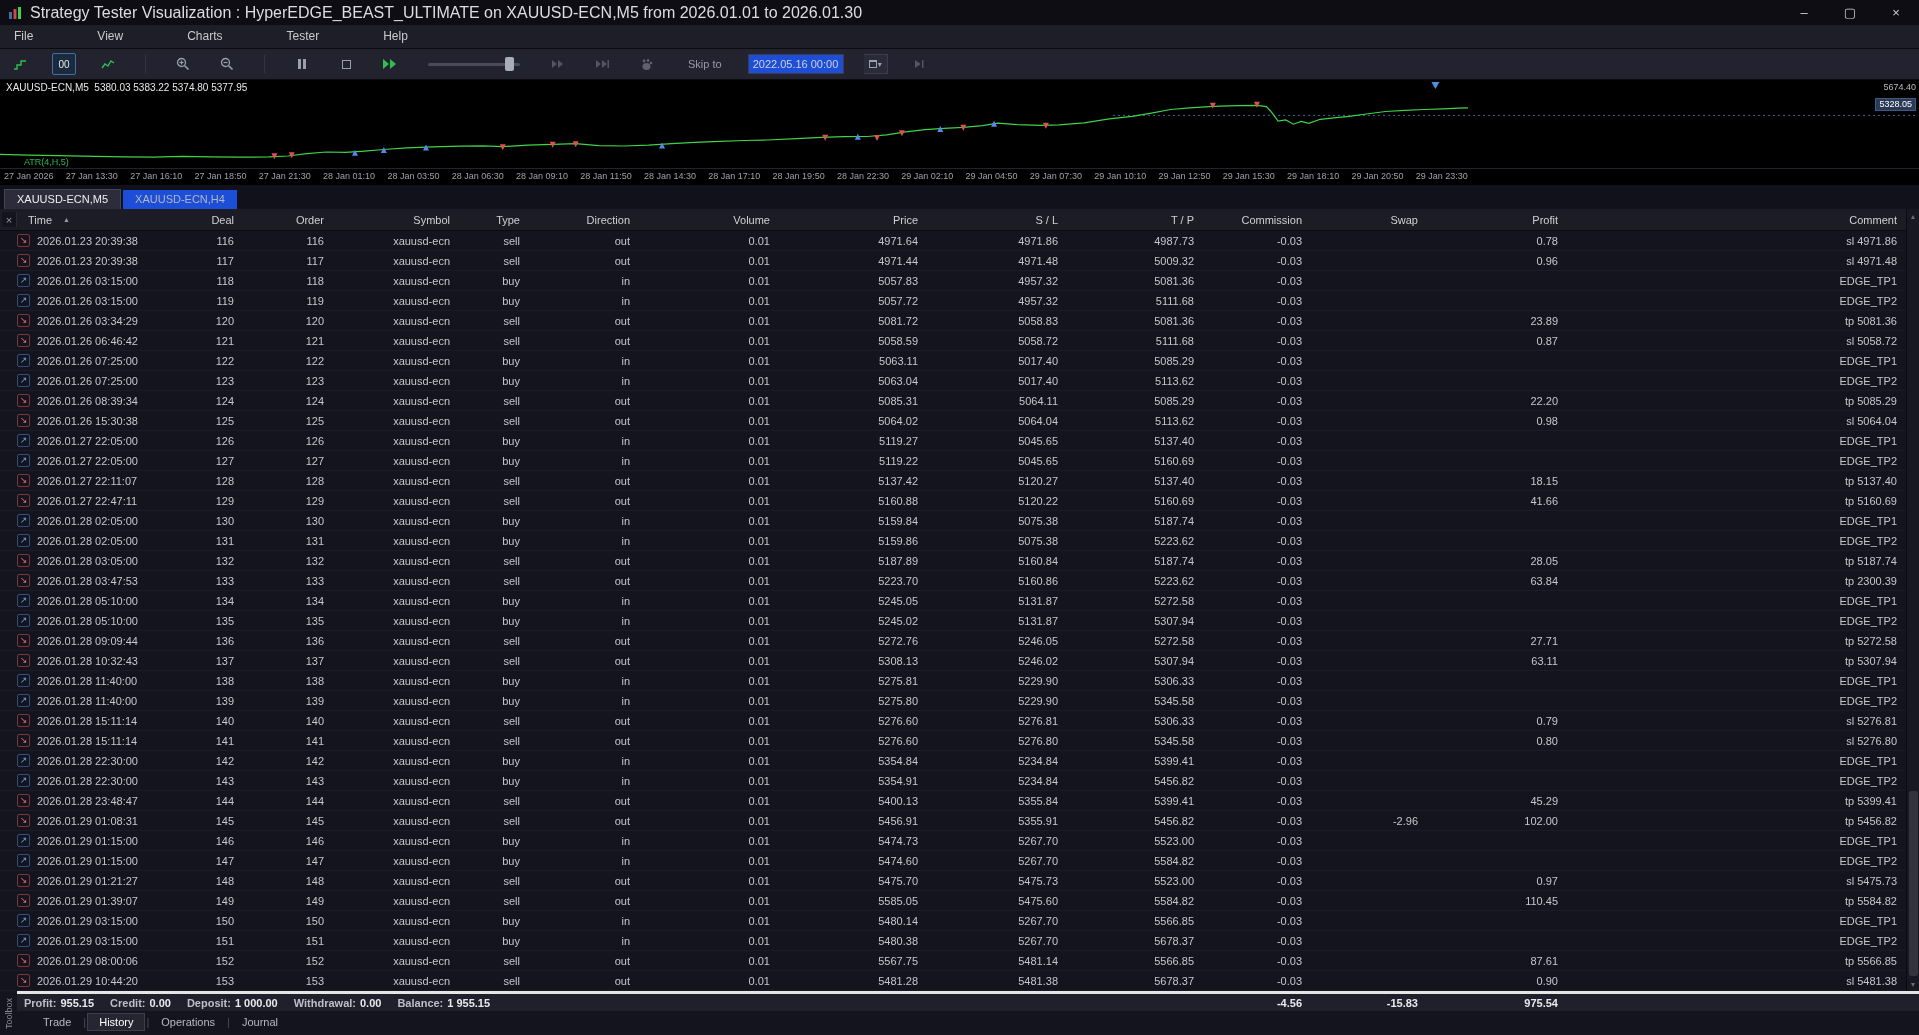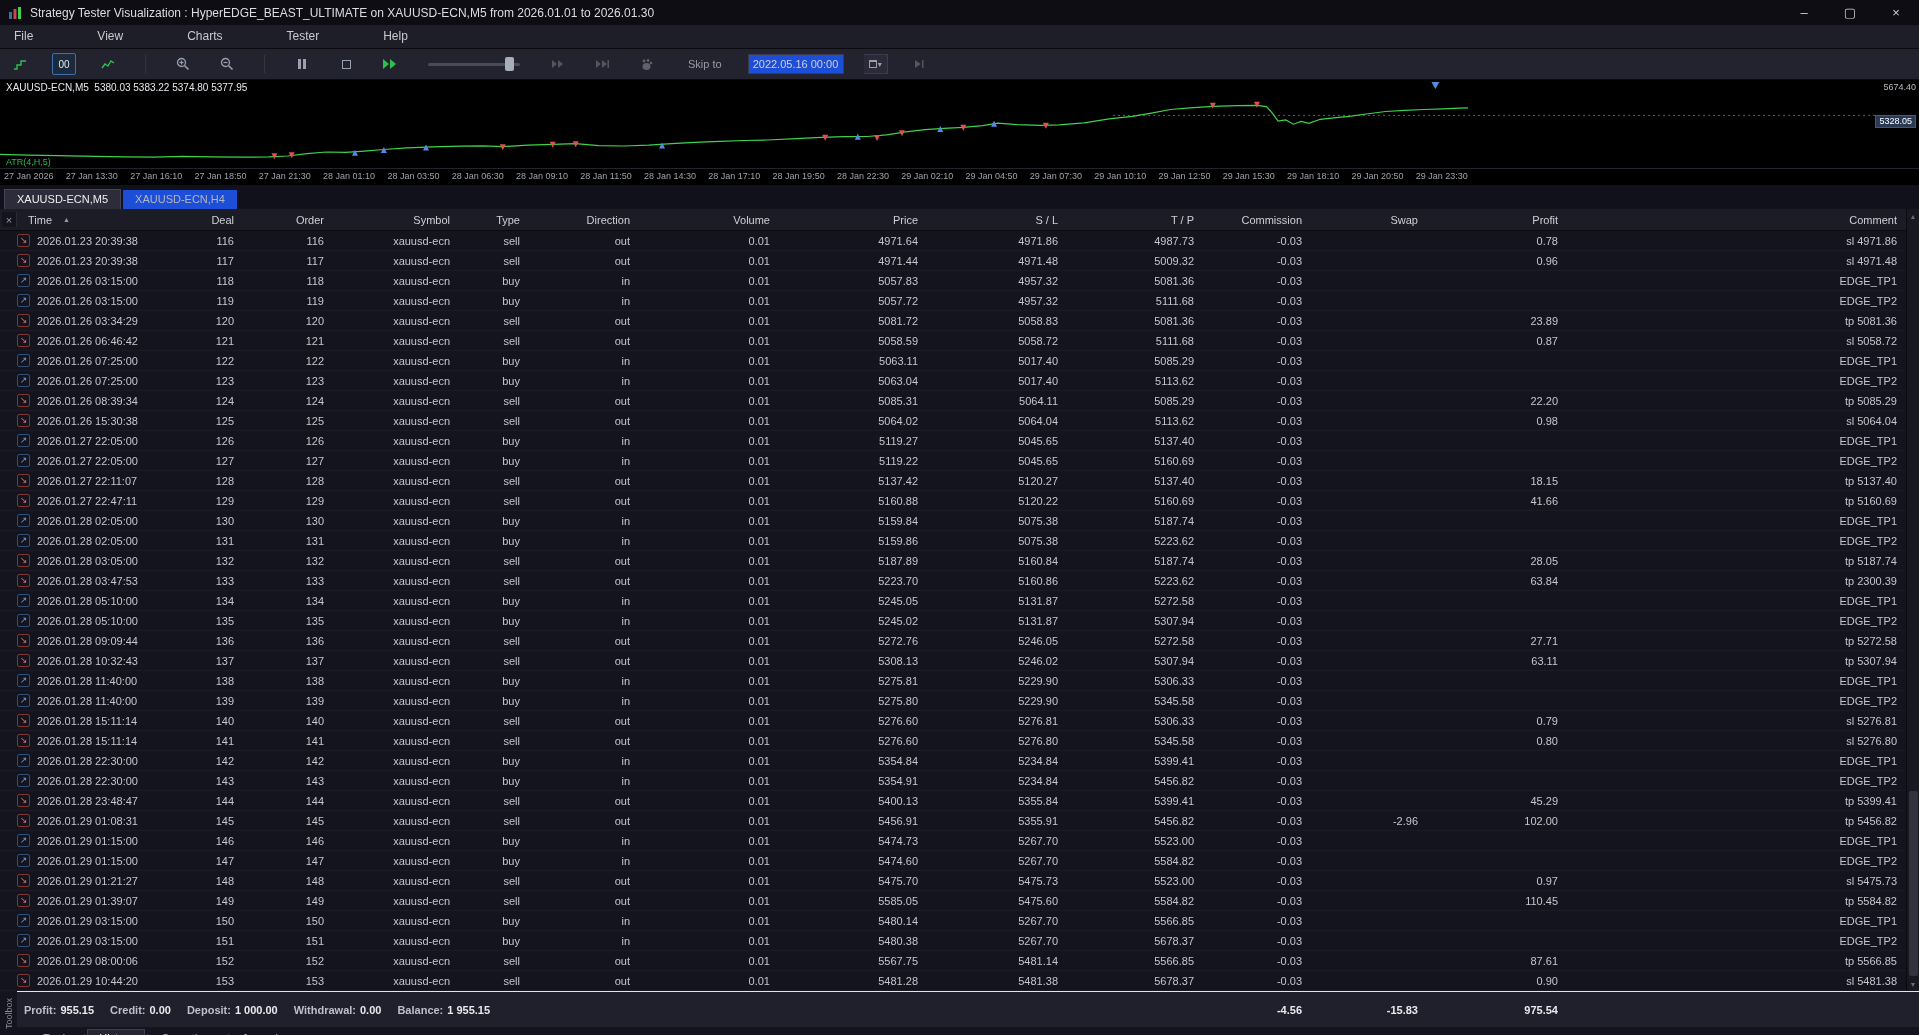--- a/index.html
+++ b/index.html
@@ -8,21 +8,21 @@
     background:#15151f;
     font-family:"Liberation Sans", sans-serif;
     position:relative;
     color:#c6c6cf;
     --cols: 168px 78px 90px 126px 70px 110px 140px 148px 140px 136px 108px 116px 140px minmax(0,1fr);
   }
 
   
   .titlebar { height:25px; background:#0d0d13; display:flex; align-items:center; padding-left:8px; gap:8px; }
   .app-icon { width:14px; height:14px; flex:0 0 auto; }
-  .title-text { font-size:12px; color:#dcdce2; white-space:nowrap; }
+  .title-text { font-size:16px; color:#dcdce2; white-space:nowrap; }
   .win-controls { margin-left:auto; display:flex; height:100%; }
   .win-btn { width:46px; height:100%; display:flex; align-items:center; justify-content:center; color:#cfcfd6; font-size:13px; }
   .win-btn.close { background:transparent; }
 
   
   .menubar { height:24px; background:#1e1e29; border-bottom:1px solid #0a0a10; display:flex; align-items:center; padding-left:4px;gap:44px; }
   .menu-item { font-size:12px; color:#c9c9d1; padding:0 10px; line-height:23px; }
 
   
   .toolbar { height:31px; background:#232330; border-bottom:1px solid #0a0a10; display:flex; align-items:center; gap:20px; padding:0 8px; }
@@ -38,21 +38,21 @@
   .slider .handle { position:absolute; top:4px; left:84%; width:9px; height:14px; background:#a8aeb8; border-radius:2px; }
   .skip-label { font-size:11px; color:#9a9aa4; margin:0 6px 0 10px; display:flex; align-items:center; gap:5px; }
   .skip-input { width:96px; height:20px; background:#1d4ed8; border:1px solid #3c3c4c; color:#d0d0d8; font-family:"Liberation Sans",sans-serif; font-size:11px; padding:0 4px; }
   .cal-btn { height:20px; width:24px; background:#2a2a38; border:1px solid #3c3c4c; border-left:none; display:flex; align-items:center; justify-content:center; gap:1px; color:#9aa0ab; font-size:8px; }
   .cal-ic { display:inline-block; width:8px; height:8px; border:1px solid #9aa0ab; border-top:2px solid #9aa0ab; }
 
   
   .chart-wrap { height:88px; background:#000; position:relative; overflow:hidden; }
   .chart-wrap svg.plot { position:absolute; inset:0; width:100%; height:100%; }
   .ohlc { position:absolute; top:2px; left:6px; font-size:10px; color:#e8e8ee; z-index:3; }
-  .indicator { position:absolute; bottom:1px; left:6px; font-size:9px; color:#29b94c; z-index:3; }
+  .indicator { position:absolute; bottom:1px; left:24px; font-size:9px; color:#29b94c; z-index:3; }
   .price-label { position:absolute; right:3px; font-size:9px; color:#b8b8c0; z-index:3; line-height:11px; }
   .price-label.current { background:#2a3a55; border:1px solid #3b5a86; color:#fff; padding:0 3px; }
   .time-axis { height:17px; background:#000; border-top:1px solid #23232d; display:flex; }
   .axis-inner { width:76.5%; display:flex; justify-content:space-between; padding-left:4px; }
   .axis-label { font-size:9px; color:#a0a0aa; line-height:15px; white-space:nowrap; }
 
   
   .chart-tabs { height:24px; background:#11111b; display:flex; align-items:flex-end; padding:3px 0 0 4px; gap:2px; position:relative; }
   .ctab { font-size:11px; color:#b5b5bf; padding:3px 12px 4px; background:#1d4ed8; }
   .ctab.active { background:#2c2c3a; color:#eeeef2; border:1px solid #45455a; border-bottom:none; }
@@ -71,21 +71,21 @@
   .deal-ic { width:13px; height:13px; flex:0 0 auto; margin-left:15px; border:1px solid #2f4f7f; border-radius:2px; color:#6f9fdf; font-size:9px; line-height:11px; text-align:center; }
   .deal-ic.sell { border-color:#803434; color:#e06a6a; }
 
   
   .vscroll { position:absolute; right:0; top:0; width:13px; height:782px; background:#181822; border-left:1px solid #0a0a10; z-index:5; }
   .sarrow { height:14px; display:flex; align-items:center; justify-content:center; font-size:7px; color:#6a6a76; }
   .sarrow.down { position:absolute; bottom:0; width:100%; }
   .sthumb { position:absolute; bottom:15px; left:2px; width:9px; height:185px; background:#33333f; border-radius:2px; }
 
   
-  .statusbar { height:36px; background:#20202c; border-top:1px solid #e5e5e5; display:grid; grid-template-columns:var(--cols); align-items:center; color:#e8e8ee; font-size:11px; font-weight:bold; }
+  .statusbar { height:20px; background:#20202c; border-top:3px solid #e5e5e5; display:grid; grid-template-columns:var(--cols); align-items:center; color:#e8e8ee; font-size:11px; font-weight:bold; }
   .status-summary { grid-column:1 / 11; padding-left:24px; display:flex; gap:16px; white-space:nowrap; }
   .status-summary .lab { color:#bfbfc9; font-weight:bold; margin-right:4px; }
   .bottombar { height:22px; background:#14141e; display:flex; align-items:center; padding-left:32px; font-size:11px; color:#b8b8c2; }
   .btab { padding:2px 11px; }
   .btab.active { background:#262633; border:1px solid #3e3e52; color:#ffffff; }
   .btab-sep { color:#4a4a56; padding:0 1px; }
   .toolbox-label { position:absolute; left:0; bottom:0; width:17px; height:44px; background:#14141e; color:#8d8d98; font-size:9px; display:flex; align-items:center; justify-content:center; writing-mode:vertical-rl; transform:rotate(180deg); z-index:6; }
 </style>
 </head>
 <body>
@@ -214,21 +214,21 @@
       <path d="M 898.93 50.14 L 904.93 50.14 L 901.93 56.14 Z" fill="#e05050"></path>
       <path d="M 937.31 52.045 L 943.31 52.045 L 940.31 46.045 Z" fill="#5588ee"></path>
       <path d="M 960.338 44.68000000000001 L 966.338 44.68000000000001 L 963.338 50.68000000000001 Z" fill="#e05050"></path>
       <path d="M 991.042 46.78 L 997.042 46.78 L 994.042 40.78 Z" fill="#5588ee"></path>
       <path d="M 1042.855 42.730000000000004 L 1048.855 42.730000000000004 L 1045.855 48.730000000000004 Z" fill="#e05050"></path>
       <path d="M 1209.808 22.645000000000003 L 1215.808 22.645000000000003 L 1212.808 28.645000000000003 Z" fill="#e05050"></path>
       <path d="M 1253.9450000000002 21.67 L 1259.9450000000002 21.67 L 1256.9450000000002 27.67 Z" fill="#e05050"></path>
       <path d="M 1431.412 2 L 1439.412 2 L 1435.412 9 Z" fill="#4f8fe0"></path>
     </svg>
   <span class="price-label" id="axis-top" style="top:2px;">5674.40</span>
-  <span class="price-label current" id="axis-cur" style="top: 35px;">5328.05</span>
+  <span class="price-label current" id="axis-cur" style="top: 18px;">5328.05</span>
 </div>
 <div class="time-axis">
   <div class="axis-inner">
       <span class="axis-label">27 Jan 2026</span>
       <span class="axis-label">27 Jan 13:30</span>
       <span class="axis-label">27 Jan 16:10</span>
       <span class="axis-label">27 Jan 18:50</span>
       <span class="axis-label">27 Jan 21:30</span>
       <span class="axis-label">28 Jan 01:10</span>
       <span class="axis-label">28 Jan 03:50</span>

